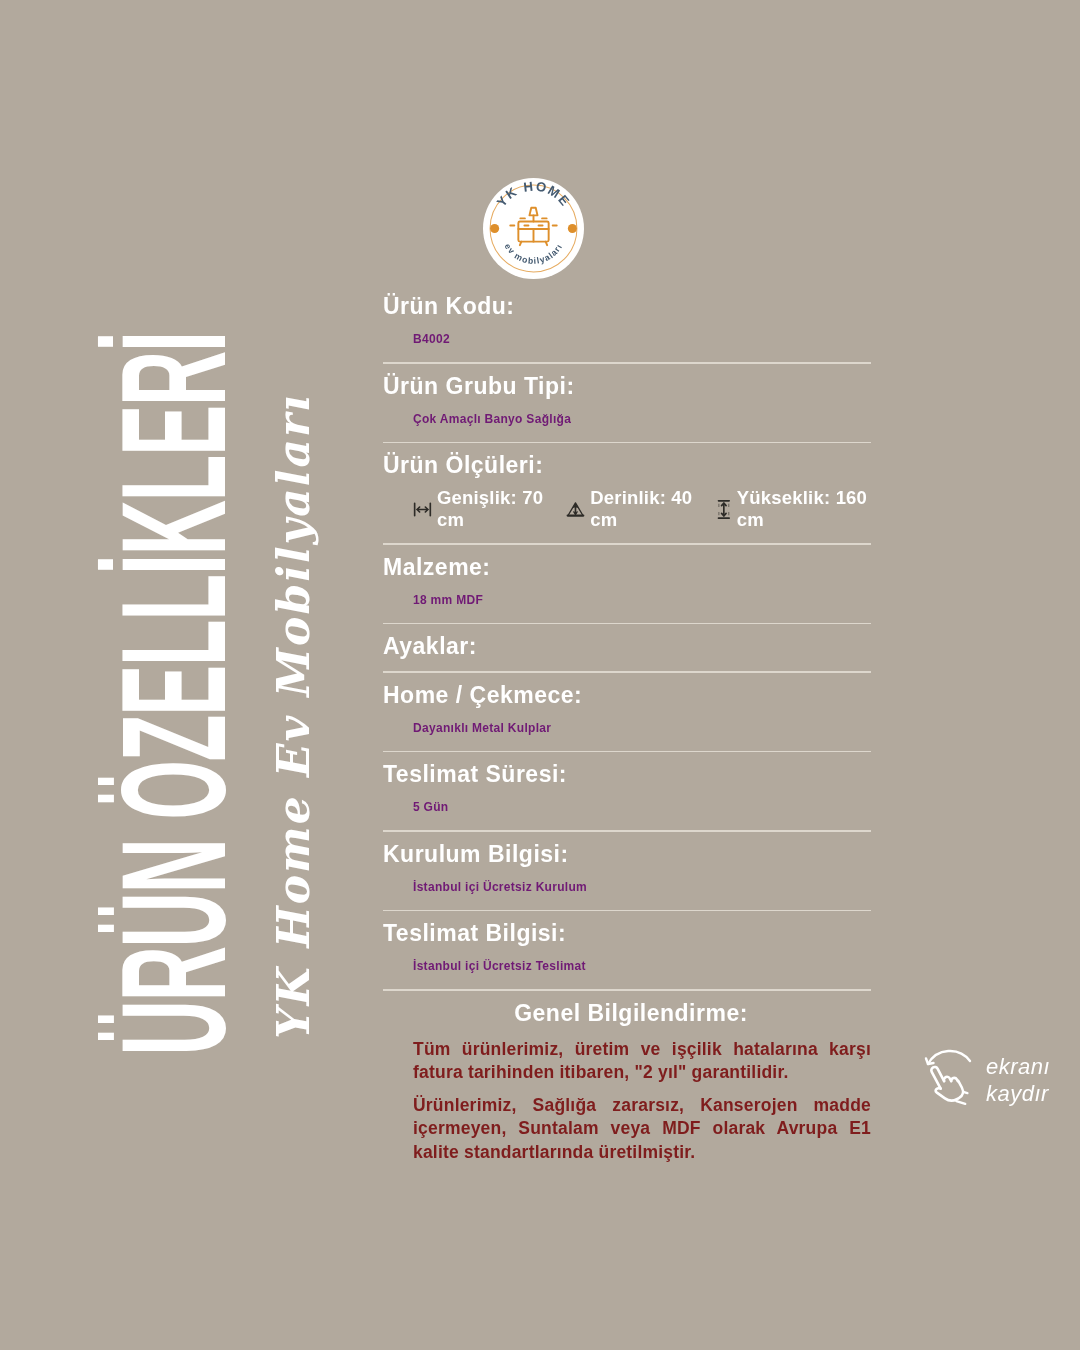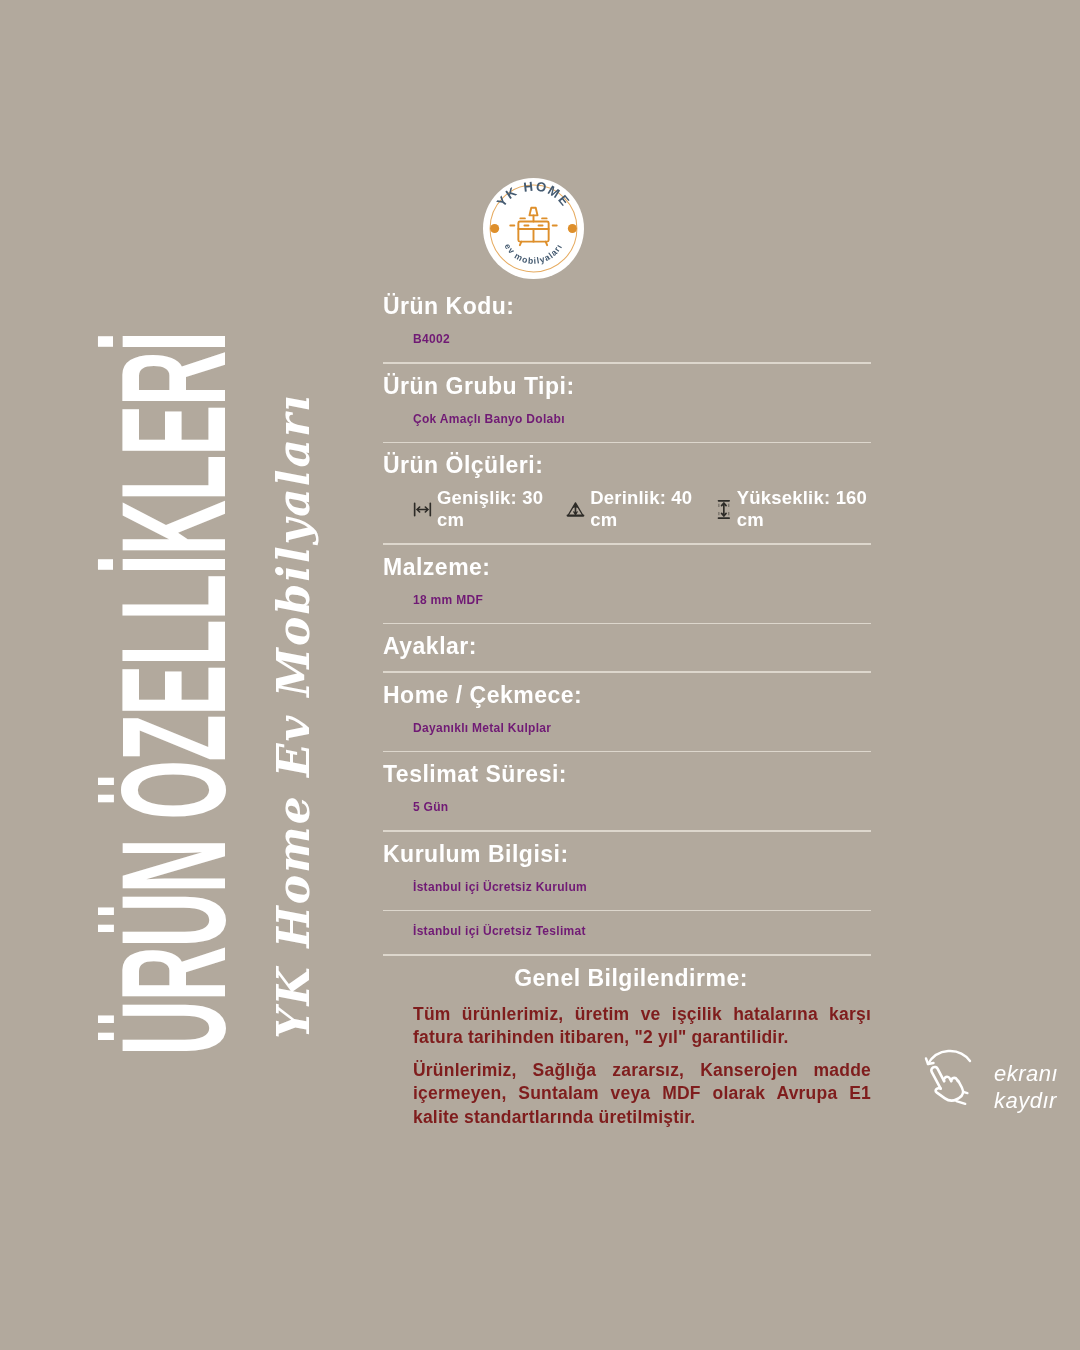--- a/index.html
+++ b/index.html
@@ -49,21 +49,21 @@
   .dim-item svg { display:block; }
   .para {
     margin:12px 0 0 30px; width:458px; color:#7f1d1d;
     font-size:17.5px; line-height:23.5px; font-weight:700;
     text-align:justify; letter-spacing:0.2px;
   }
   .para + .para { margin-top:9px; }
 
   
   .swipe-hint { position:absolute; left:916px; top:1046px;
-    display:flex; align-items:flex-end; gap:16px; }
+    display:flex; align-items:center; gap:8px; }
   .swipe-text { color:#ffffff; font-size:22px; line-height:27px;
     font-style:italic; font-weight:400; letter-spacing:0.5px; }
 </style>
 </head>
 <body>
 
 <div id="canvas">
 
   <div class="vertical-title">ÜRÜN ÖZELLİKLERİ</div>
 
@@ -102,34 +102,34 @@
   <div class="spec-list">
 
     <div class="spec-section">
       <div class="spec-label">Ürün Kodu:</div>
       <div class="spec-value">B4002</div>
       <div class="divider"></div>
     </div>
 
     <div class="spec-section">
       <div class="spec-label">Ürün Grubu Tipi:</div>
-      <div class="spec-value">Çok Amaçlı Banyo Dolabı</div>
+      <div class="spec-value">Çok Amaçlı Banyo Sağlığa</div>
       <div class="divider"></div>
     </div>
 
     <div class="spec-section">
       <div class="spec-label">Ürün Ölçüleri:</div>
       <div class="dim-row">
         <span class="dim-item">
           <svg width="23" height="21" viewBox="0 0 23 21" stroke="#2d2b27" stroke-width="2" fill="none" stroke-linecap="round" stroke-linejoin="round">
             <path d="M 2,3 V 18 M 21,3 V 18"></path>
             <path d="M 5,10.5 H 18"></path>
             <path d="M 8,7.5 L 5,10.5 L 8,13.5 M 15,7.5 L 18,10.5 L 15,13.5"></path>
           </svg>
-          <span>Genişlik: 30 cm</span>
+          <span>Genişlik: 70 cm</span>
         </span>
         <span class="dim-item">
           <svg width="23" height="22" viewBox="0 0 23 22" stroke="#2d2b27" stroke-width="1.6" fill="none" stroke-linecap="round" stroke-linejoin="round">
             <path d="M 2,19 H 21" stroke-width="2.6"></path>
             <path d="M 3,18 L 11.5,3.5 L 20,18"></path>
             <path d="M 11.5,6.5 V 17" stroke-width="2"></path>
             <path d="M 9.5,9 L 11.5,6 L 13.5,9 M 9.5,14.5 L 11.5,17.5 L 13.5,14.5"></path>
           </svg>
           <span>Derinlik: 40 cm</span>
         </span>
@@ -169,20 +169,21 @@
       <div class="divider"></div>
     </div>
 
     <div class="spec-section">
       <div class="spec-label">Kurulum Bilgisi:</div>
       <div class="spec-value">İstanbul içi Ücretsiz Kurulum</div>
       <div class="divider"></div>
     </div>
 
     <div class="spec-section">
+      <div class="spec-label">Teslimat Bilgisi:</div>
       <div class="spec-value">İstanbul içi Ücretsiz Teslimat</div>
       <div class="divider"></div>
     </div>
 
     <div class="spec-section">
       <div class="spec-label" style="margin-left:8px;text-align:center;">Genel Bilgilendirme:</div>
       <p class="para">Tüm ürünlerimiz, üretim ve işçilik hatalarına karşı fatura tarihinden itibaren, "2 yıl" garantilidir.</p>
       <p class="para">Ürünlerimiz, Sağlığa zararsız, Kanserojen madde içermeyen, Suntalam veya MDF olarak Avrupa E1 kalite standartlarında üretilmiştir.</p>
     </div>
 

